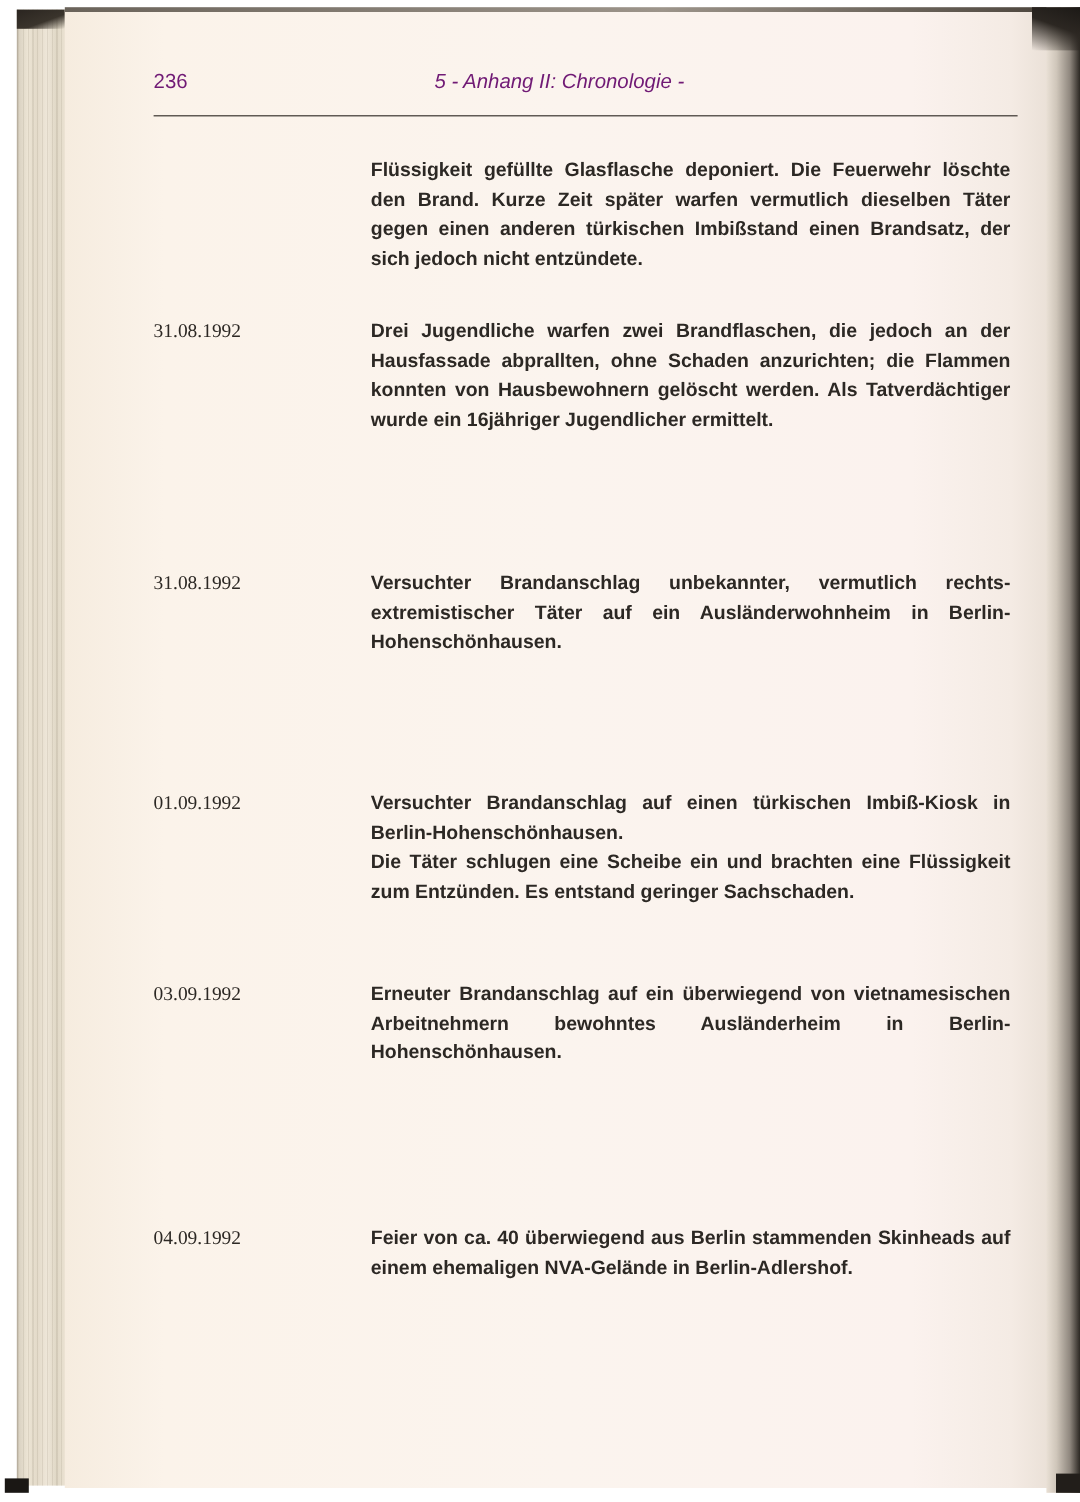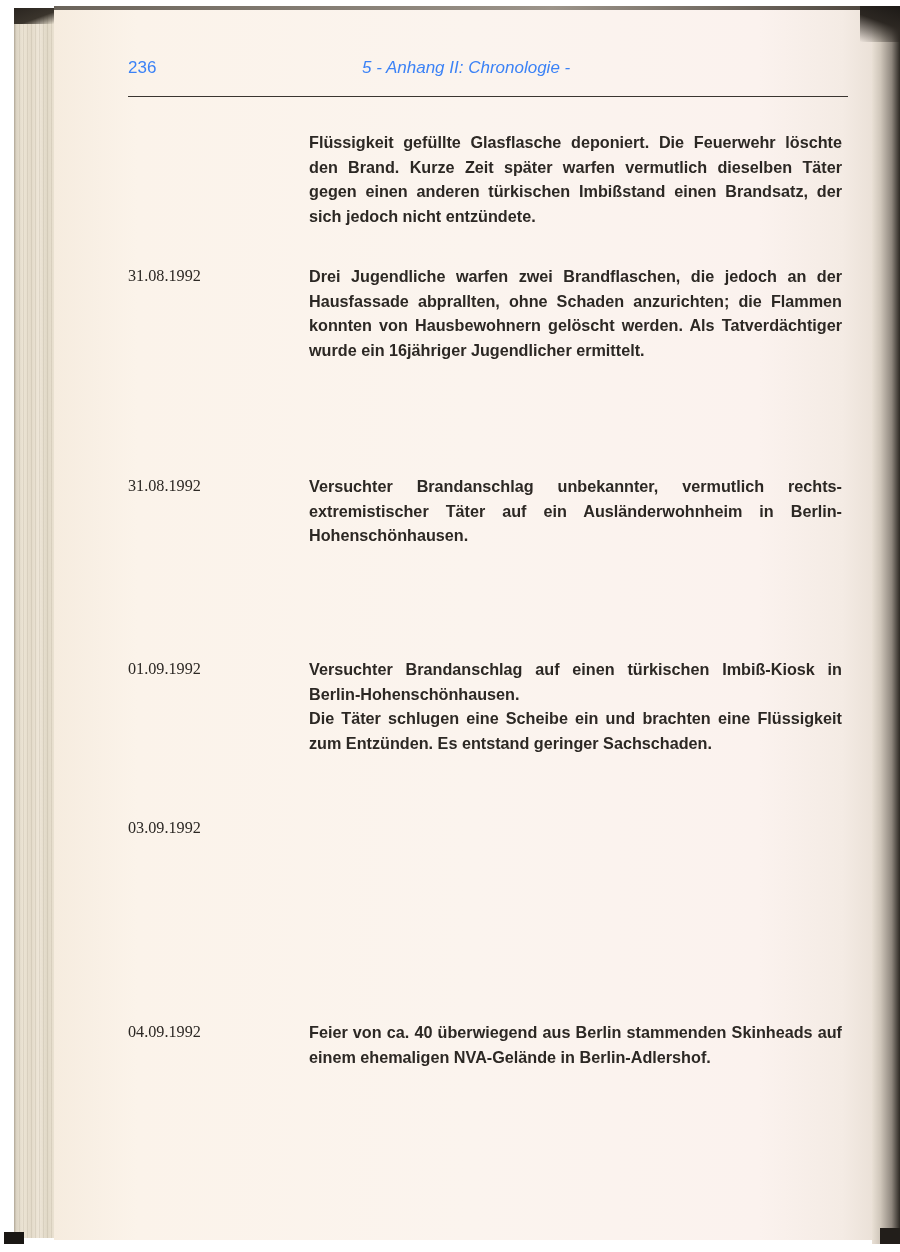--- a/index.html
+++ b/index.html
@@ -70,21 +70,21 @@
       width: 20px; height: 16px;
       background: #221e1a;
     }
 
     
     .running-header {
       position: absolute;
       left: 128px; top: 58px;
       width: 720px;
       height: 30px;
-      color: #3b82f6;
+      color: #701a75;
       font-size: 17px;
     }
     .page-number {
       position: absolute; left: 0; top: 0;
     }
     .section-title {
       position: absolute; left: 234px; top: 0; font-style: italic;
     }
     .header-rule {
       position: absolute;
@@ -165,20 +165,21 @@
     <div class="date">01.09.1992</div>
     <div class="body">
       <p>Versuchter Brandanschlag auf einen türkischen Imbiß-Kiosk in Berlin-Hohenschönhausen.</p>
       <p>Die Täter schlugen eine Scheibe ein und brachten eine Flüssigkeit zum Entzünden. Es entstand geringer Sach­schaden.</p>
     </div>
   </div>
 
   <div class="entry" style="top:816px;">
     <div class="date">03.09.1992</div>
     <div class="body">
+      <p>Erneuter Brandanschlag auf ein überwiegend von vietna­mesischen Arbeitnehmern bewohntes Ausländerheim in Berlin-Hohenschönhausen.</p>
     </div>
   </div>
 
   <div class="entry" style="top:1020px;">
     <div class="date">04.09.1992</div>
     <div class="body">
       <p>Feier von ca. 40 überwiegend aus Berlin stammenden Skinheads auf einem ehemaligen NVA-Gelände in Berlin-Adlershof.</p>
     </div>
   </div>
 </div>

